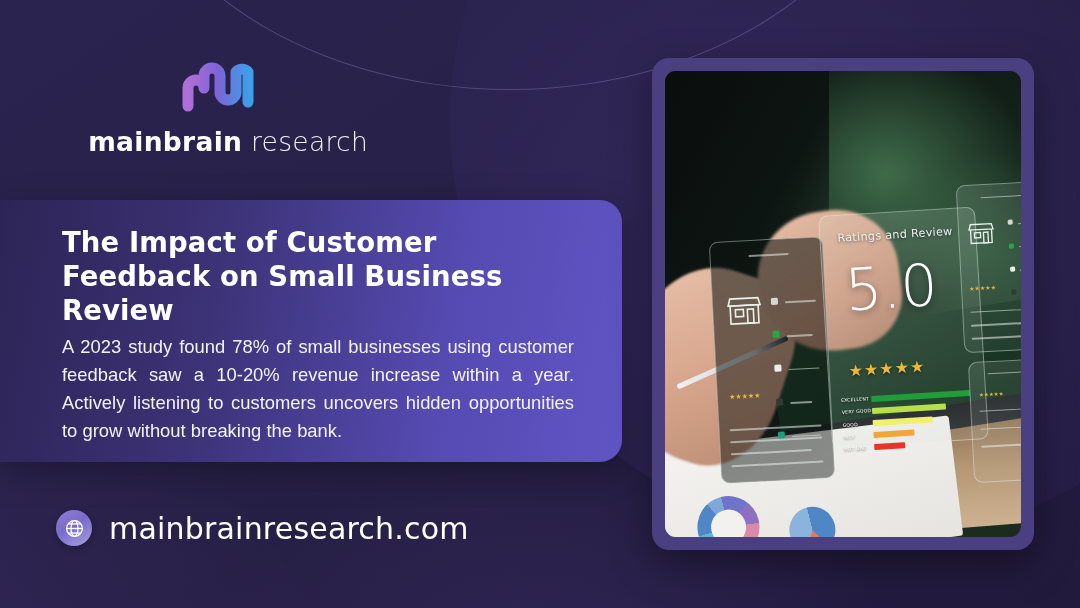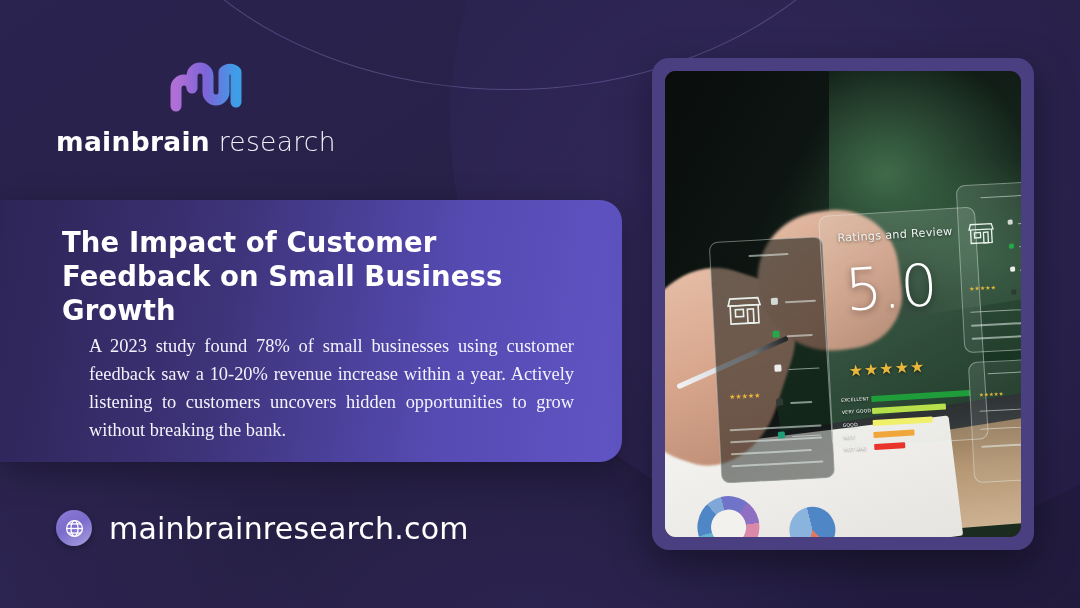--- a/index.html
+++ b/index.html
@@ -56,24 +56,24 @@
     bottom: -260px;
     width: 700px;
     height: 420px;
     border-radius: 50%;
     background: radial-gradient(ellipse at center, rgba(70,58,128,0.30) 0%, rgba(40,32,78,0) 70%);
   }
 
   
   .logo-block {
     position: absolute;
-    left: 56px;
+    left: 68px;
     top: 58px;
     width: 300px;
-    text-align: left;
+    text-align: right;
   }
   .logo-mark { display: block; margin: 0 auto 10px auto; }
   .logo-word {
     font-size: 26.5px;
     letter-spacing: 0.3px;
     color: #ffffff;
     white-space: nowrap;
     font-family: "DejaVu Sans", sans-serif;
   }
   .logo-word .lw-bold   { font-weight: 700; }
@@ -98,22 +98,21 @@
     color: #ffffff;
     letter-spacing: 0.1px;
     margin-bottom: 6px;
     font-family: "DejaVu Sans", sans-serif;
   }
   .body-copy {
     font-size: 18.4px;
     line-height: 1.52;
     color: #f4f2fc;
     text-align: justify;
-    font-family: Liberation Serif, serif;
-    margin-left: 27px;
+    font-family: Liberation Sans, sans-serif;
   }
 
   
   .site-row {
     position: absolute;
     left: 56px;
     top: 510px;
     display: flex;
     align-items: center;
     gap: 17px;
@@ -305,21 +304,21 @@
       </defs>
       <path d="M8 48 L8 30 A8 8 0 0 1 24 30 L24 18 A8 8 0 0 1 40 18 L40 34
                A8 8 0 0 0 56 34 L56 14 A8 8 0 0 1 68 14 L68 44" fill="none" stroke="url(#lg)" stroke-width="11" stroke-linecap="round" stroke-linejoin="round"></path>
     </svg>
     <div class="logo-word">
       <span class="lw-bold">mainbrain</span><span>&nbsp;</span><span class="lw-light">research</span>
     </div>
   </div>
 
   <div class="text-card">
-    <div class="headline">The Impact of Customer Feedback on Small Business Growth</div>
+    <div class="headline">The Impact of Customer Feedback on Small Business Review</div>
     <div class="body-copy">A 2023 study found 78% of small businesses using customer feedback saw a 10-20% revenue increase within a year. Actively listening to customers uncovers hidden opportunities to grow without breaking the bank.</div>
   </div>
 
   <div class="site-row">
     <span class="globe-badge">
       <svg width="21" height="21" viewBox="0 0 24 24" fill="none" stroke="#ffffff" stroke-width="1.5">
         <circle cx="12" cy="12" r="9"></circle>
         <ellipse cx="12" cy="12" rx="4" ry="9"></ellipse>
         <line x1="3" y1="12" x2="21" y2="12"></line>
         <line x1="4.7" y1="6.8" x2="19.3" y2="6.8"></line>

